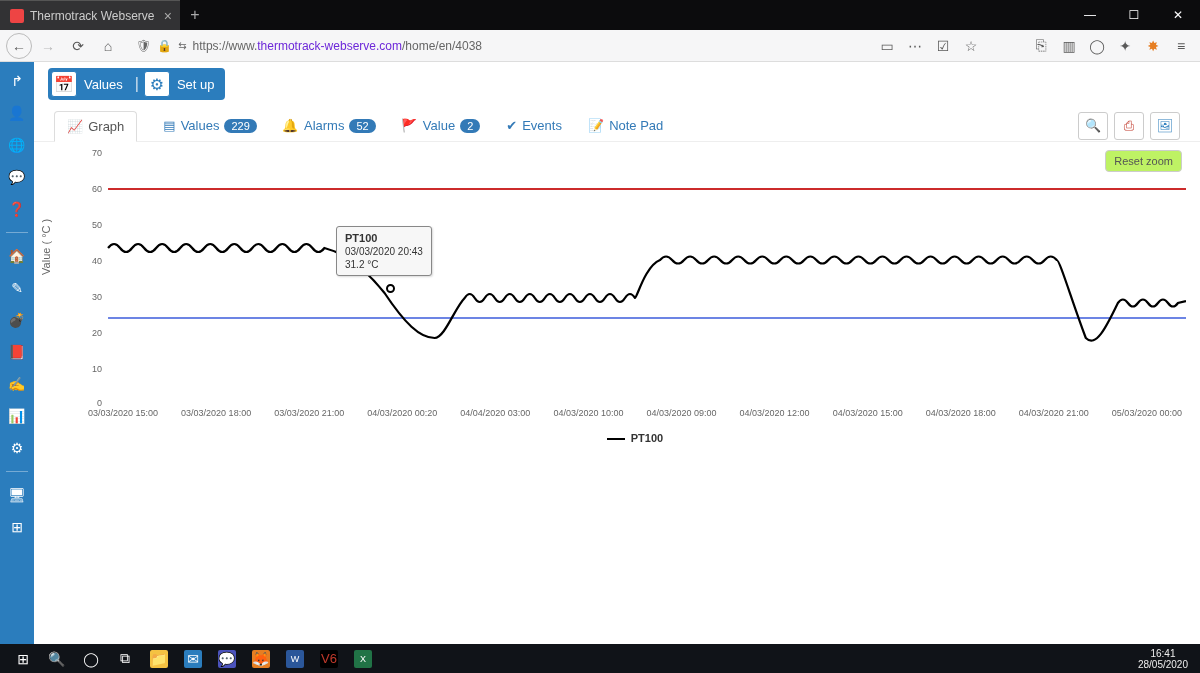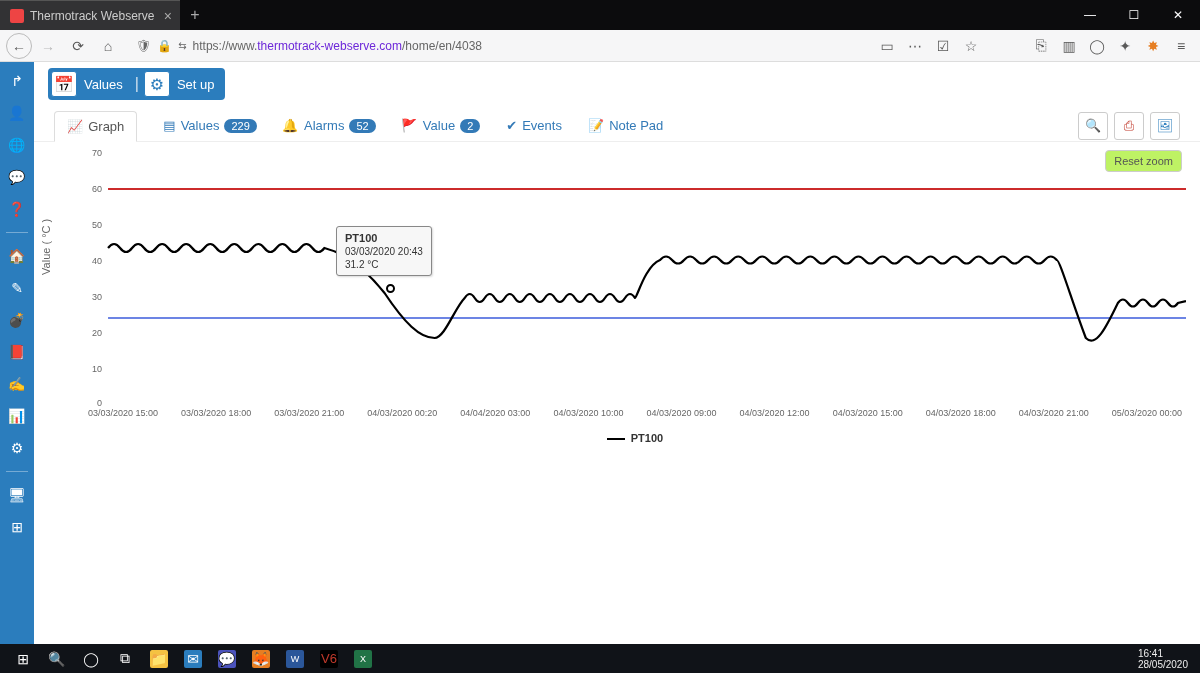--- a/index.html
+++ b/index.html
@@ -48,21 +48,21 @@
 .xticks{display:flex;justify-content:space-between;font-size:9px;color:#666;margin-top:0;padding:0 4px}
 .legend{text-align:center;font-size:11px;color:#333;margin-top:14px}
 .legend .dash{display:inline-block;width:18px;border-top:2px solid #000;vertical-align:middle;margin-right:6px}
 .tooltip{position:absolute;left:252px;top:78px;background:#f7f7f7;border:1px solid #888;border-radius:3px;padding:4px 8px;font-size:10px;color:#333;line-height:1.3;box-shadow:1px 1px 2px rgba(0,0,0,.15)}
 .tooltip b{font-size:11px}
 .dot{position:absolute;left:302px;top:136px;width:9px;height:9px;border-radius:50%;background:#fff;border:2px solid #000}
 
 .taskbar{position:absolute;left:0;right:0;bottom:0;height:29px;background:#101318;display:flex;align-items:center;padding:0 6px;color:#fff}
 .tb{width:34px;height:29px;display:flex;align-items:center;justify-content:center;font-size:14px;color:#fff}
 .tsquare{width:18px;height:18px;display:flex;align-items:center;justify-content:center;border-radius:2px}
-.tray{margin-left:auto;text-align:left;font-size:10px;line-height:1.1;padding-right:6px;color:#eee}
+.tray{margin-left:auto;text-align:center;font-size:10px;line-height:1.1;padding-right:6px;color:#eee}
 </style>
 </head>
 <body>
 
 <div class="titlebar">
   <div class="tab">
     <div class="fav"></div>
     <span>Thermotrack Webserve</span>
     <span class="close">×</span>
   </div>

